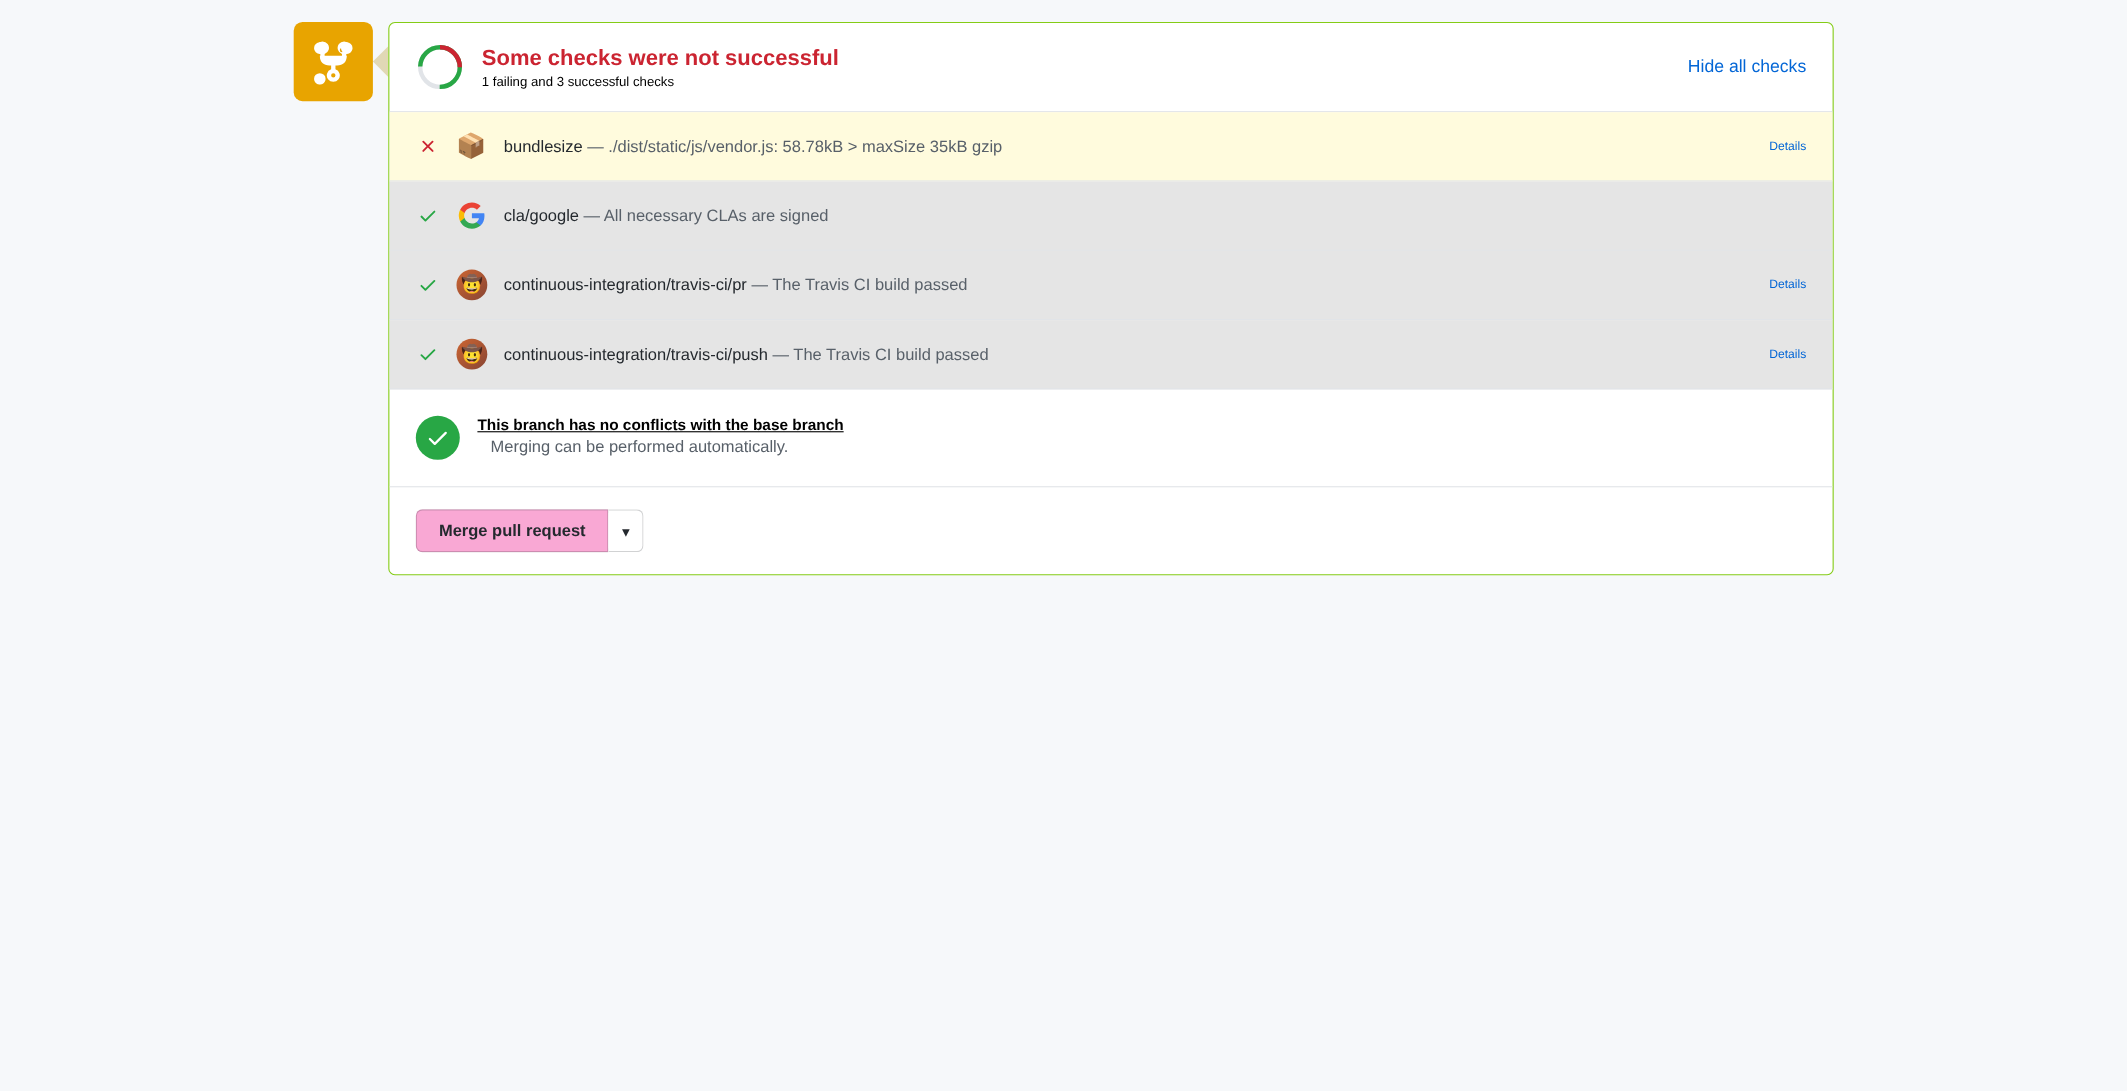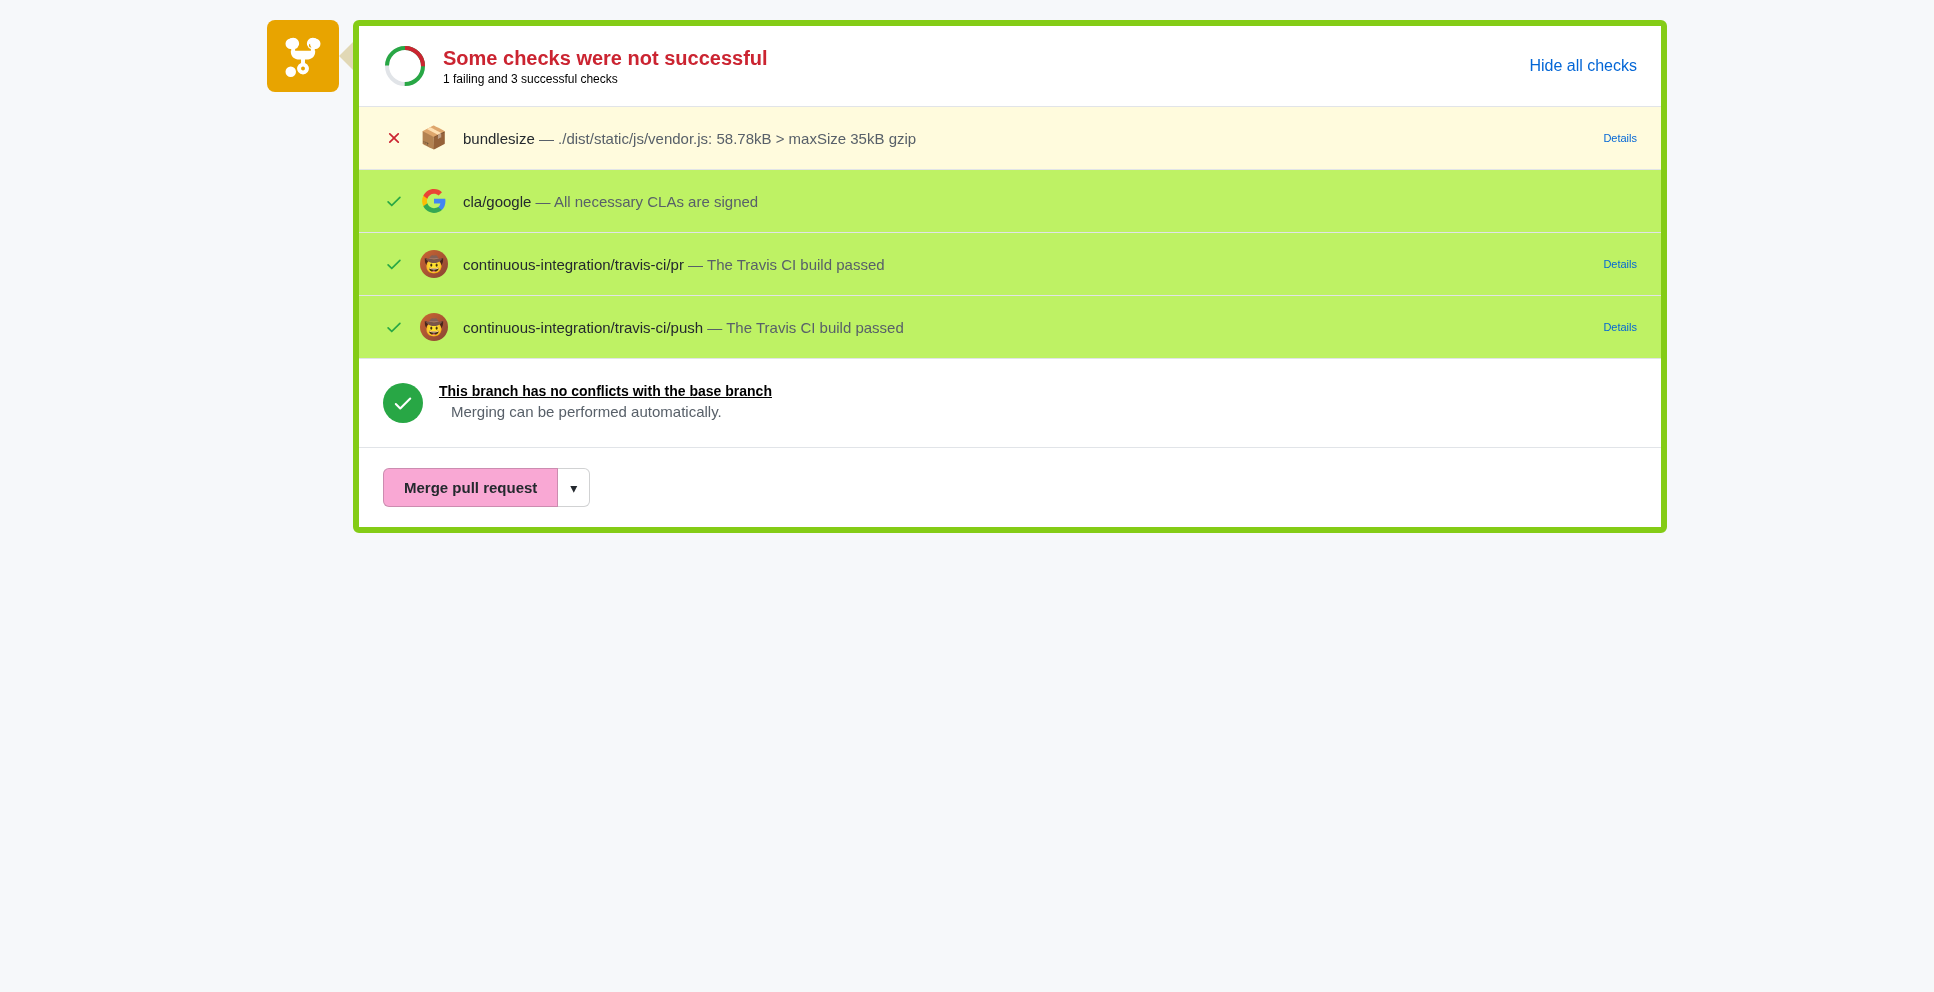--- a/index.html
+++ b/index.html
@@ -39,21 +39,21 @@
     .arrow-connector {
       width: 0;
       height: 0;
       border-top: 14px solid transparent;
       border-bottom: 14px solid transparent;
       border-right: 14px solid #e1d8b5;
       flex-shrink: 0;
       margin-top: 22px;
     }
     .main-card {
-      border: 6px solid #84cc16;
+      border: 1px solid #84cc16;
       border-radius: 6px;
       background: #fff;
       flex: 1;
       overflow: hidden;
     }
     .card-header {
       display: flex;
       align-items: center;
       justify-content: space-between;
       padding: 18px 24px;
@@ -92,21 +92,21 @@
       display: flex;
       align-items: center;
       padding: 16px 24px;
       border-bottom: 1px solid #e1e4e8;
       gap: 14px;
     }
     .check-row.failing {
       background: #fffbdd;
     }
     .check-row.passing {
-      background: #bef264;
+      background: #e5e5e5;
     }
     .check-status-icon {
       width: 22px;
       flex-shrink: 0;
       display: flex;
       align-items: center;
       justify-content: center;
       font-size: 18px;
       font-weight: 700;
     }

